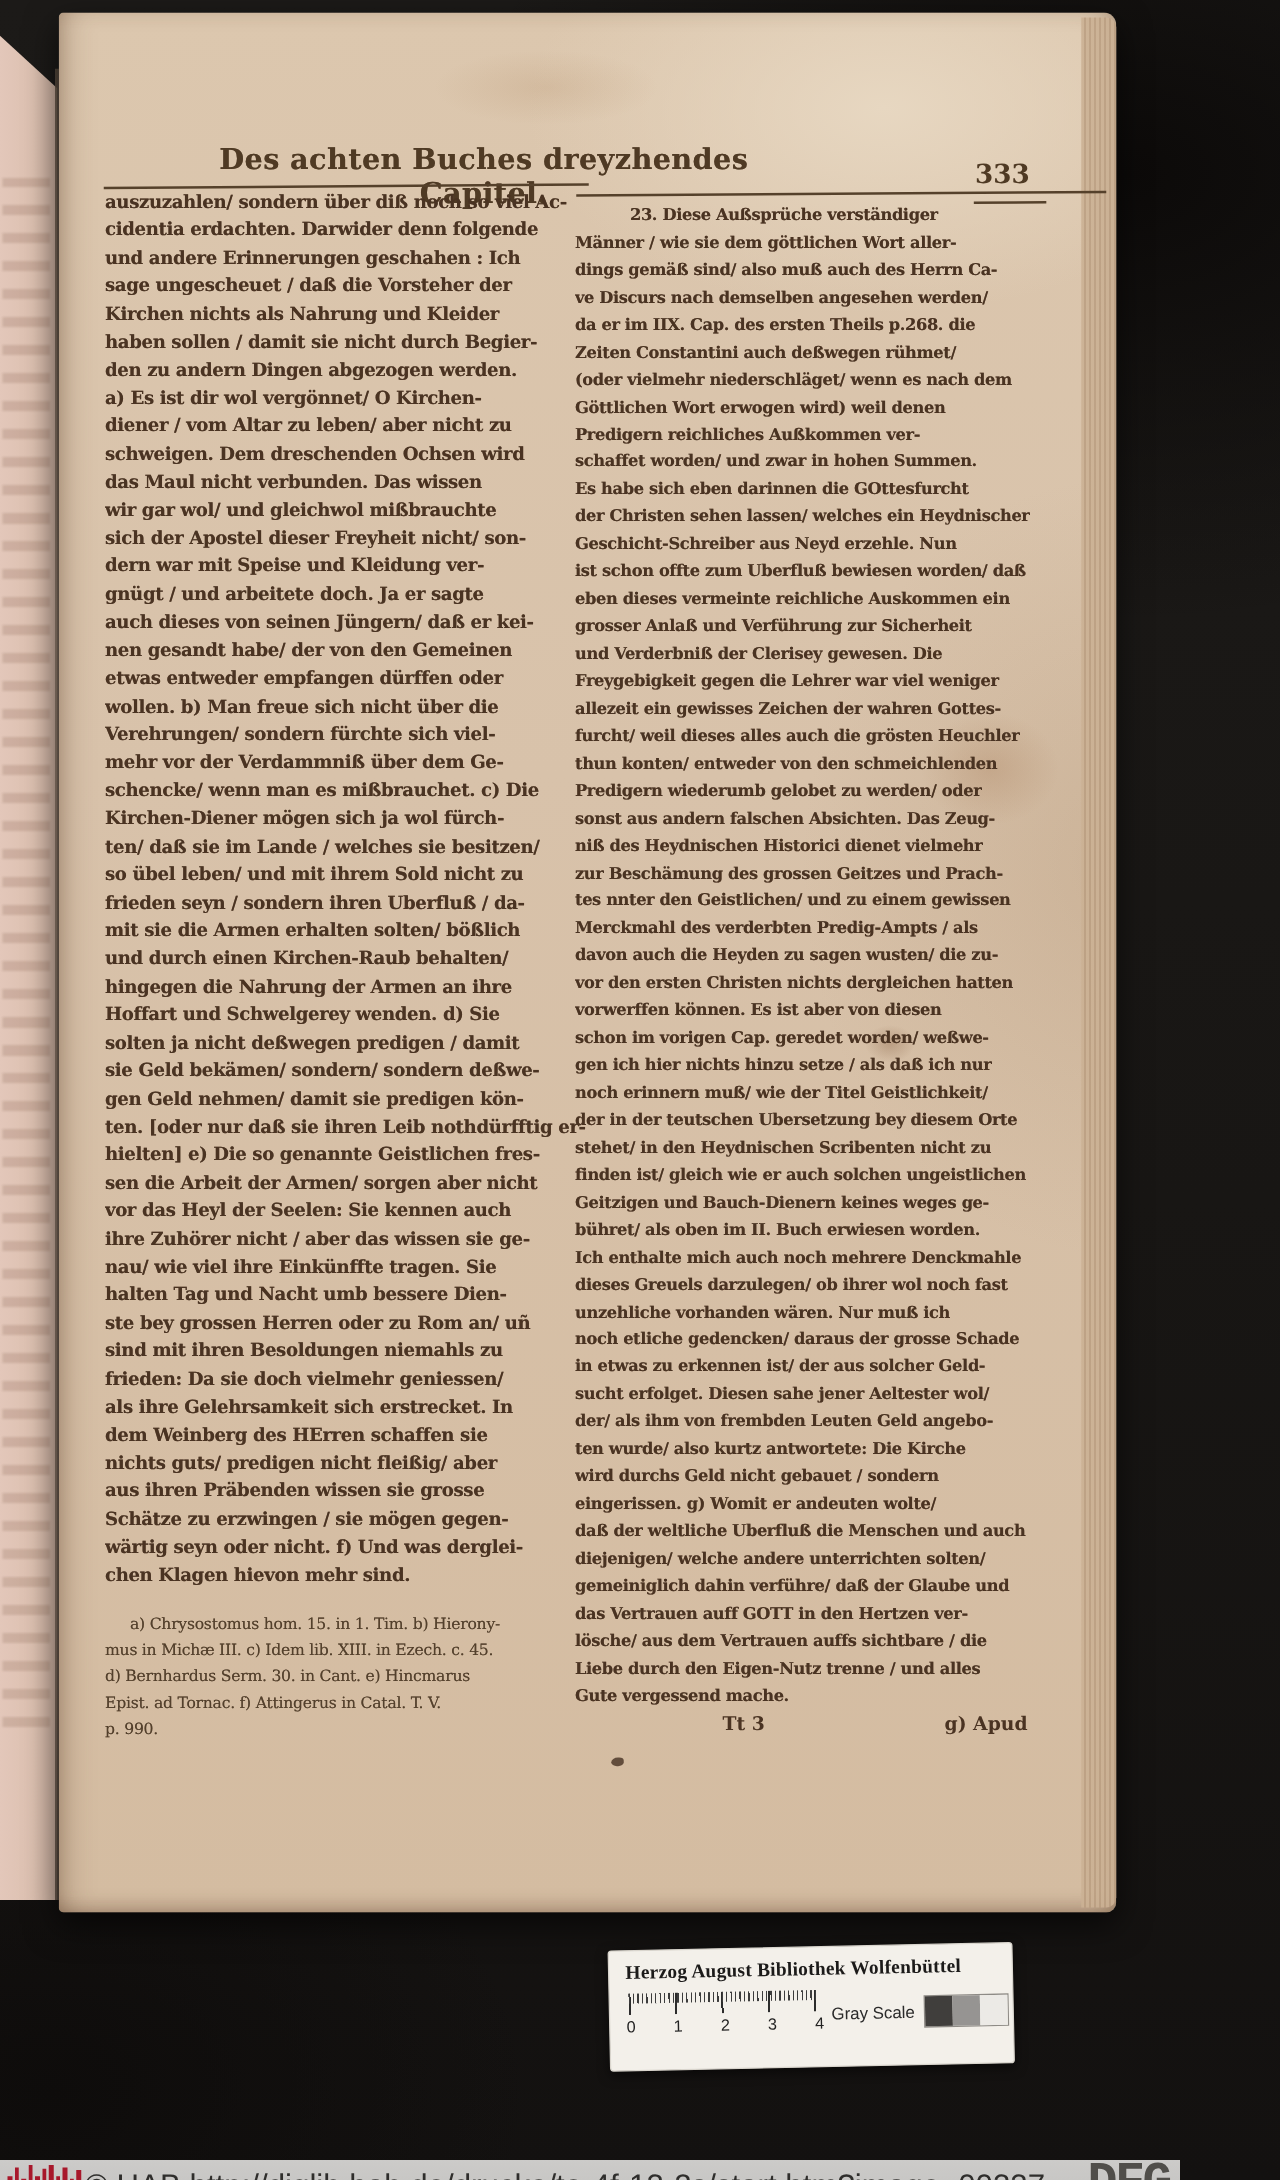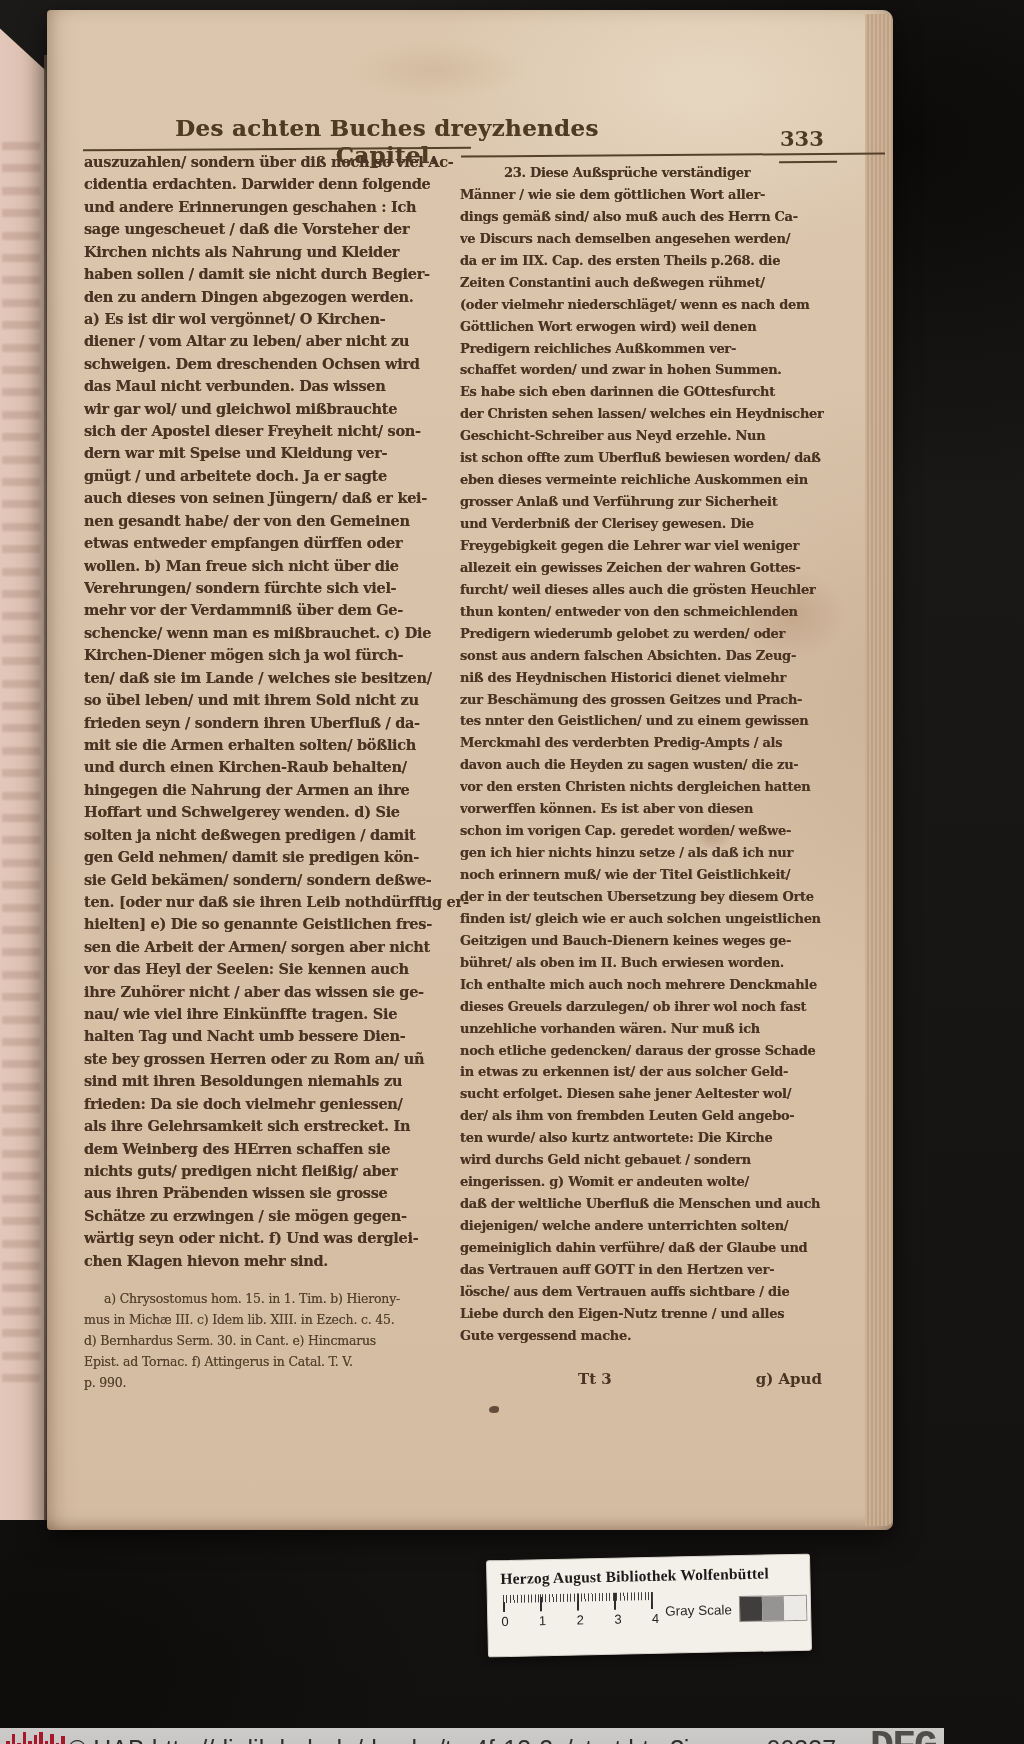--- a/index.html
+++ b/index.html
@@ -153,22 +153,22 @@
         <div class="tline">schencke/ wenn man es mißbrauchet. c) Die</div>
         <div class="tline">Kirchen-Diener mögen sich ja wol fürch-</div>
         <div class="tline">ten/ daß sie im Lande / welches sie besitzen/</div>
         <div class="tline">so übel leben/ und mit ihrem Sold nicht zu</div>
         <div class="tline">frieden seyn / sondern ihren Uberfluß / da-</div>
         <div class="tline">mit sie die Armen erhalten solten/ bößlich</div>
         <div class="tline">und durch einen Kirchen-Raub behalten/</div>
         <div class="tline">hingegen die Nahrung der Armen an ihre</div>
         <div class="tline">Hoffart und Schwelgerey wenden. d) Sie</div>
         <div class="tline">solten ja nicht deßwegen predigen / damit</div>
+        <div class="tline">sie Geld bekämen/ sondern/ sondern deßwe-</div>
         <div class="tline">gen Geld nehmen/ damit sie predigen kön-</div>
-        <div class="tline">sie Geld bekämen/ sondern/ sondern deßwe-</div>
         <div class="tline">ten. [oder nur daß sie ihren Leib nothdürfftig er-</div>
         <div class="tline">hielten] e) Die so genannte Geistlichen fres-</div>
         <div class="tline">sen die Arbeit der Armen/ sorgen aber nicht</div>
         <div class="tline">vor das Heyl der Seelen: Sie kennen auch</div>
         <div class="tline">ihre Zuhörer nicht / aber das wissen sie ge-</div>
         <div class="tline">nau/ wie viel ihre Einkünffte tragen.  Sie</div>
         <div class="tline">halten Tag und Nacht umb bessere Dien-</div>
         <div class="tline">ste bey grossen Herren oder zu Rom an/ uñ</div>
         <div class="tline">sind mit ihren Besoldungen niemahls zu</div>
         <div class="tline">frieden:   Da sie doch vielmehr geniessen/</div>
@@ -217,20 +217,21 @@
         <div class="tline">zur Beschämung des grossen Geitzes und Prach-</div>
         <div class="tline">tes nnter den Geistlichen/ und zu einem gewissen</div>
         <div class="tline">Merckmahl des verderbten Predig-Ampts / als</div>
         <div class="tline">davon auch die Heyden zu sagen wusten/  die zu-</div>
         <div class="tline">vor den ersten Christen nichts dergleichen hatten</div>
         <div class="tline">vorwerffen können.        Es ist aber von diesen</div>
         <div class="tline">schon im vorigen Cap. geredet worden/  weßwe-</div>
         <div class="tline">gen ich hier nichts hinzu setze /  als daß  ich nur</div>
         <div class="tline">noch erinnern muß/ wie der Titel Geistlichkeit/</div>
         <div class="tline">der in der teutschen Ubersetzung bey diesem Orte</div>
+        <div class="tline">stehet/ in den Heydnischen Scribenten nicht zu</div>
         <div class="tline">finden ist/ gleich wie er auch solchen ungeistlichen</div>
         <div class="tline">Geitzigen und Bauch-Dienern keines weges ge-</div>
         <div class="tline">bühret/ als oben im II. Buch erwiesen worden.</div>
         <div class="tline">Ich enthalte mich auch noch mehrere Denckmahle</div>
         <div class="tline">dieses Greuels darzulegen/ ob ihrer wol noch fast</div>
         <div class="tline">unzehliche vorhanden wären.   Nur muß ich</div>
         <div class="tline">noch etliche gedencken/ daraus der grosse Schade</div>
         <div class="tline">in etwas zu erkennen ist/ der aus solcher Geld-</div>
         <div class="tline">sucht erfolget.   Diesen sahe jener Aeltester wol/</div>
         <div class="tline">der/ als ihm von frembden Leuten Geld angebo-</div>

